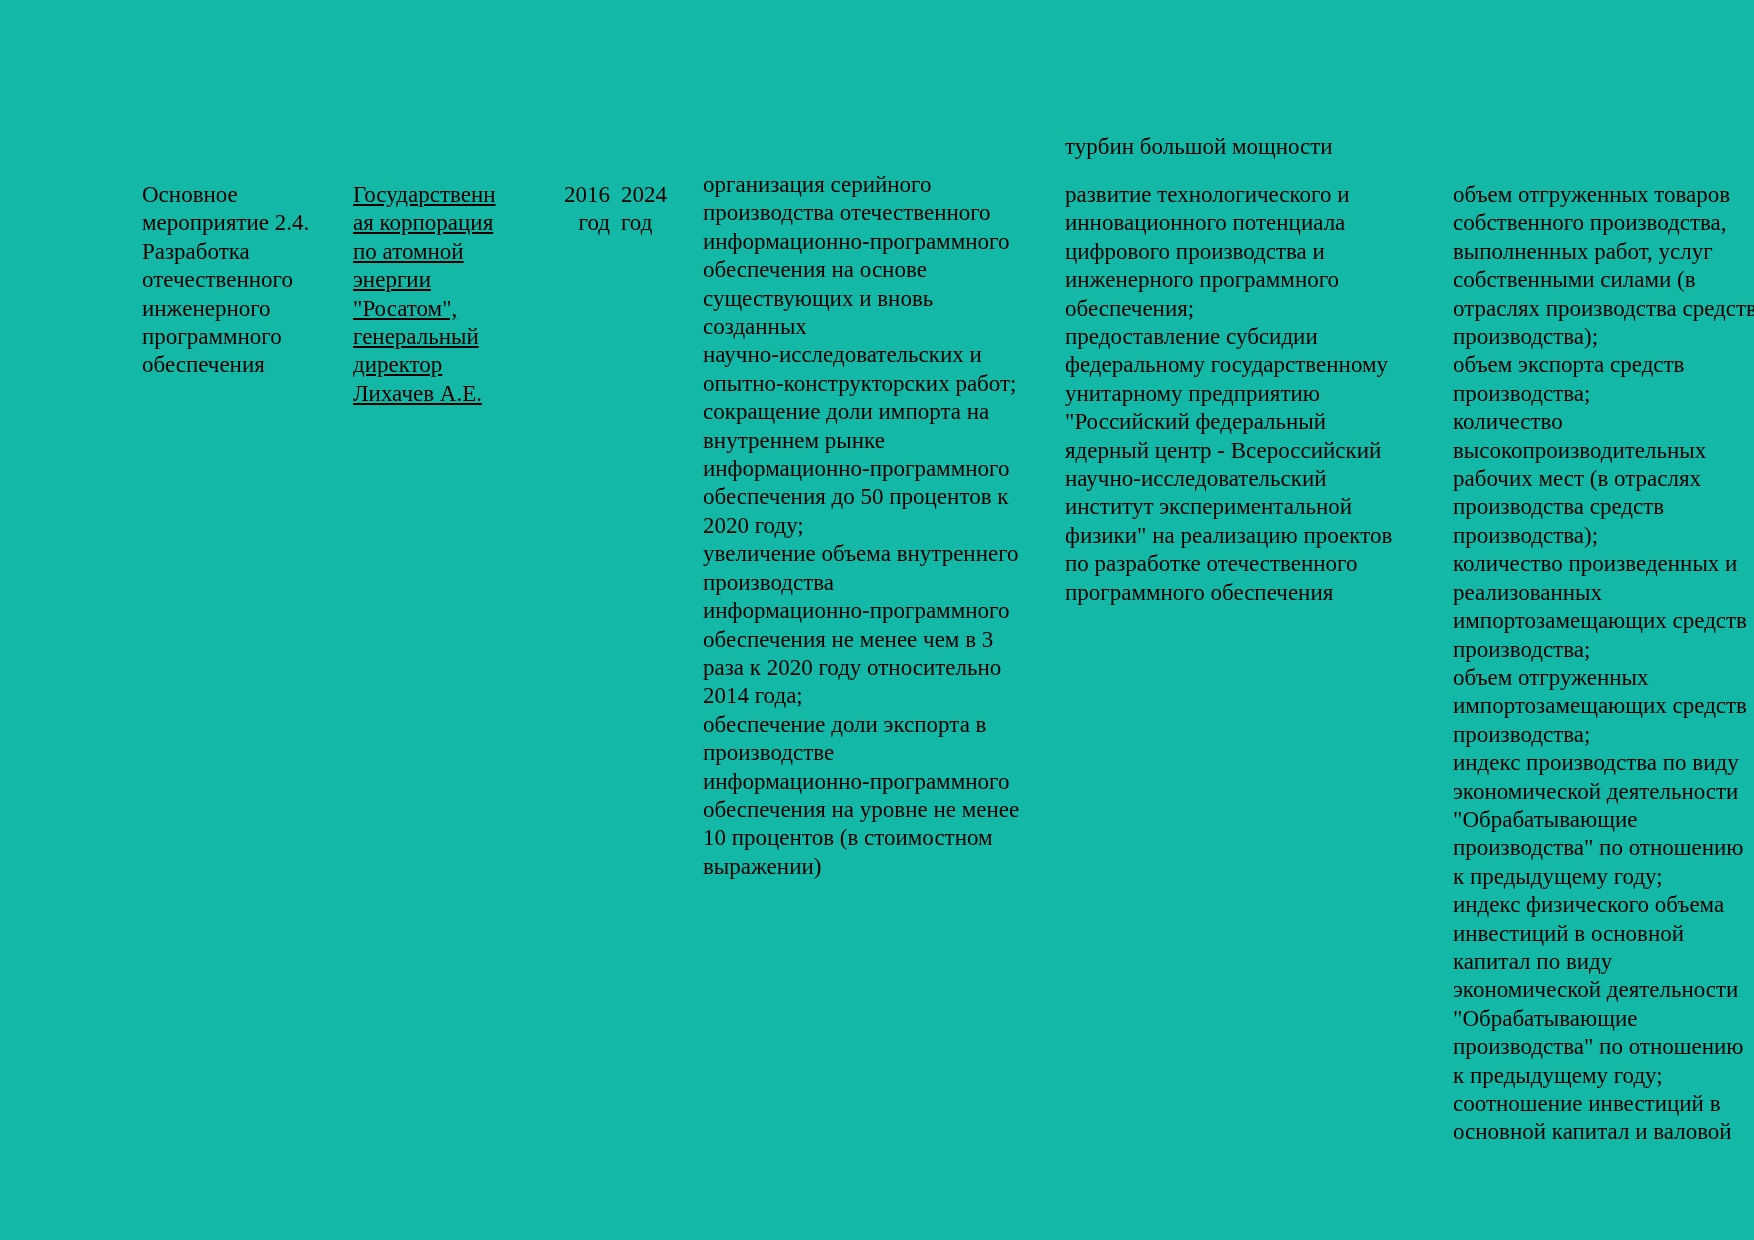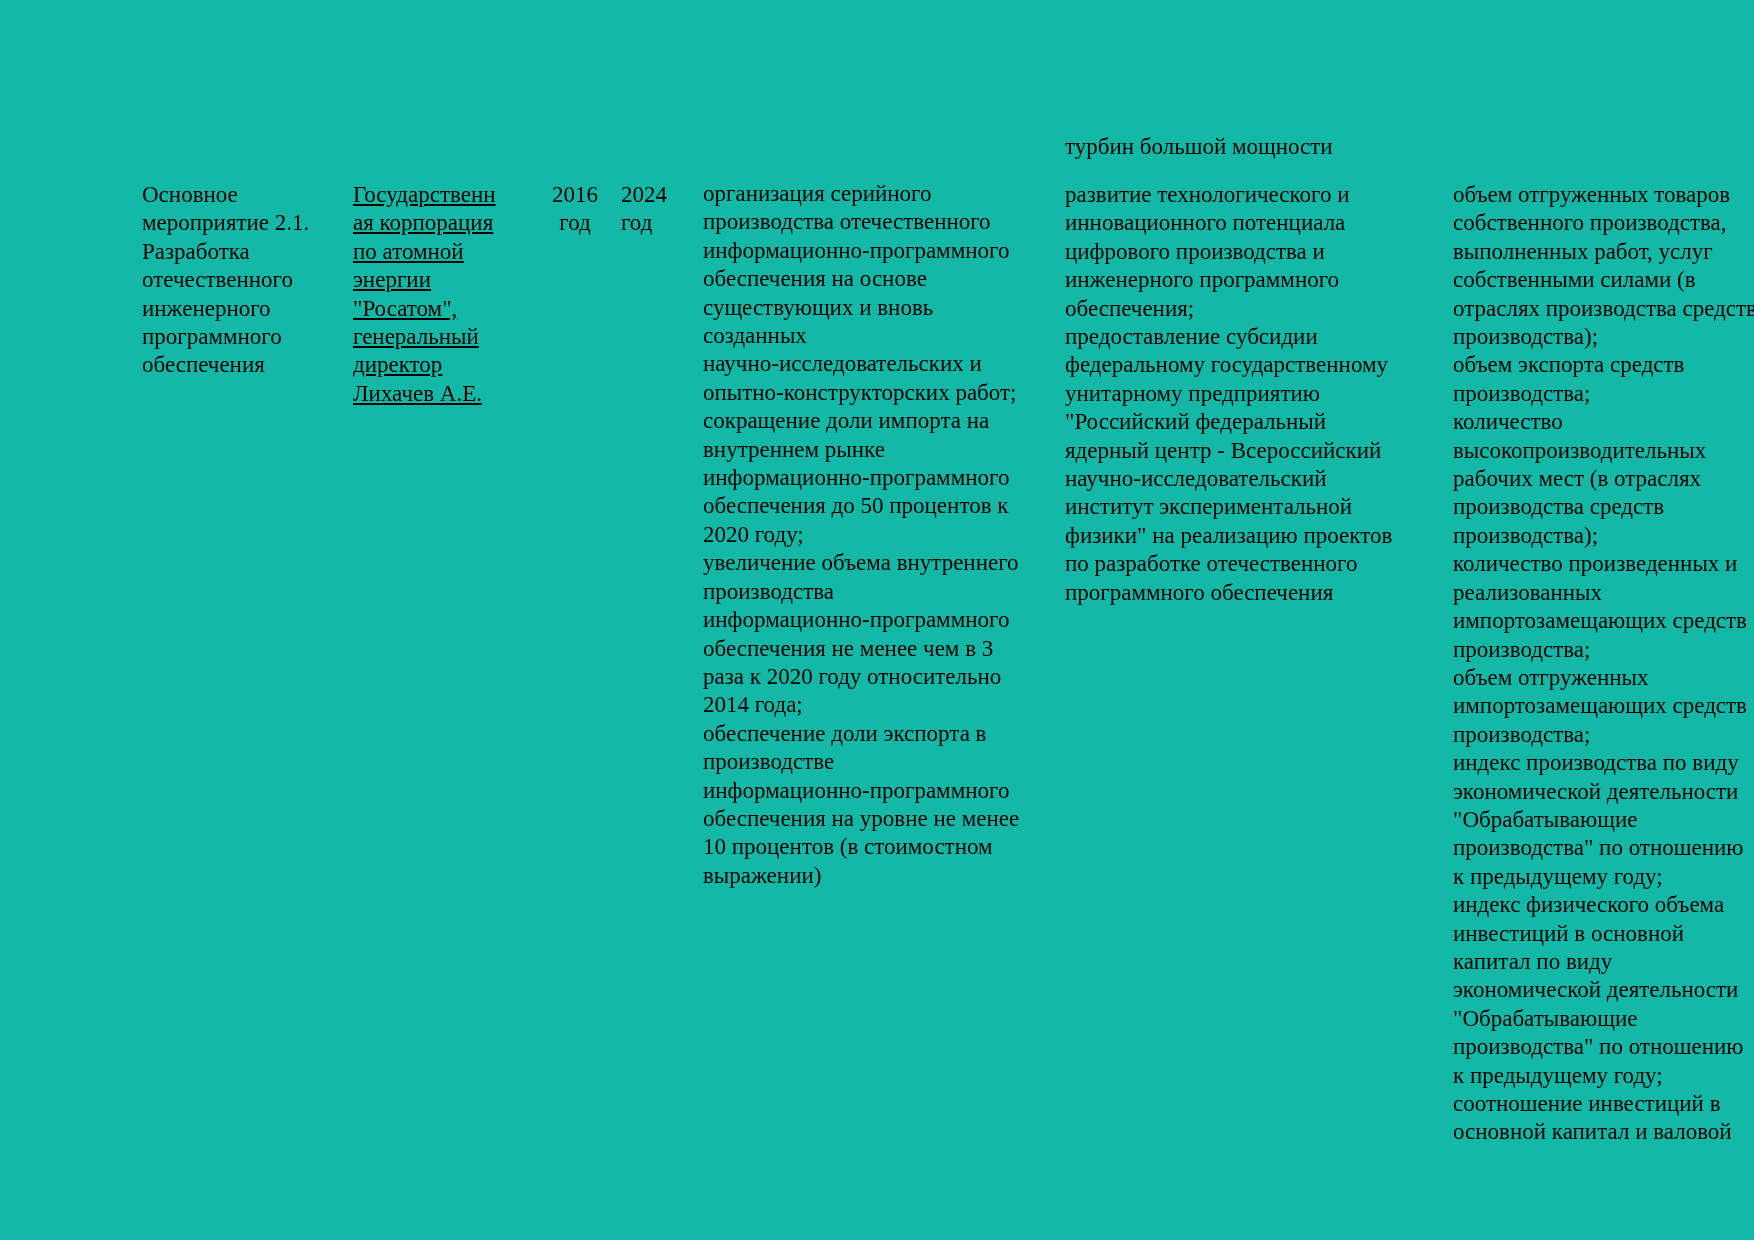--- a/index.html
+++ b/index.html
@@ -25,34 +25,34 @@
     position: absolute;
     font-family: "Liberation Serif", "DejaVu Serif", serif;
     font-size: 23px;
     line-height: 28.4px;
     color: #000000;
     white-space: pre;
   }
   .frag   { left: 1065px; top: 133px; }
   .c-event{ left: 142px;  top: 181px; }
   .c-exec { left: 353px;  top: 181px; text-decoration: underline; }
-  .c-y1   { left: 540px;  top: 181px; width: 70px; text-align: center; }
+  .c-y1   { left: 540px;  top: 181px; width: 70px; text-align: right; }
   .c-y2   { left: 621px;  top: 181px; width: 70px; text-align: left; }
-  .c-res  { left: 703px;  top: 180px; }
+  .c-res  { left: 703px;  top: 171px; }
   .c-dir  { left: 1065px; top: 181px; }
   .c-ind  { left: 1453px; top: 181px; width: 400px; }
 </style>
 </head>
 <body>
 
 <div class="page">
   <div class="cell frag">турбин большой мощности</div>
 
   <div class="cell c-event">Основное
-мероприятие 2.1.
+мероприятие 2.4.
 Разработка
 отечественного
 инженерного
 программного
 обеспечения</div>
 
   <div class="cell c-exec">Государственн
 ая корпорация
 по атомной
 энергии

